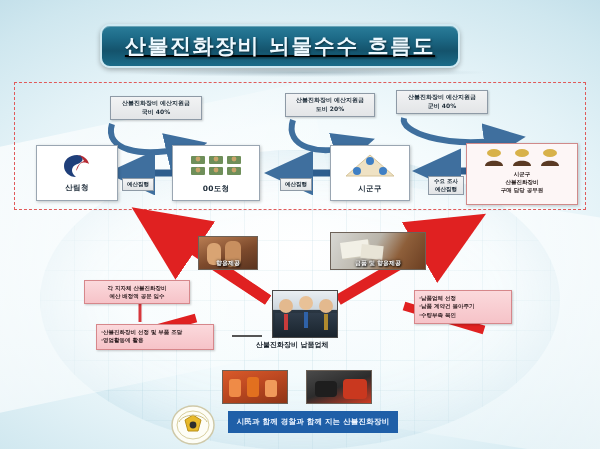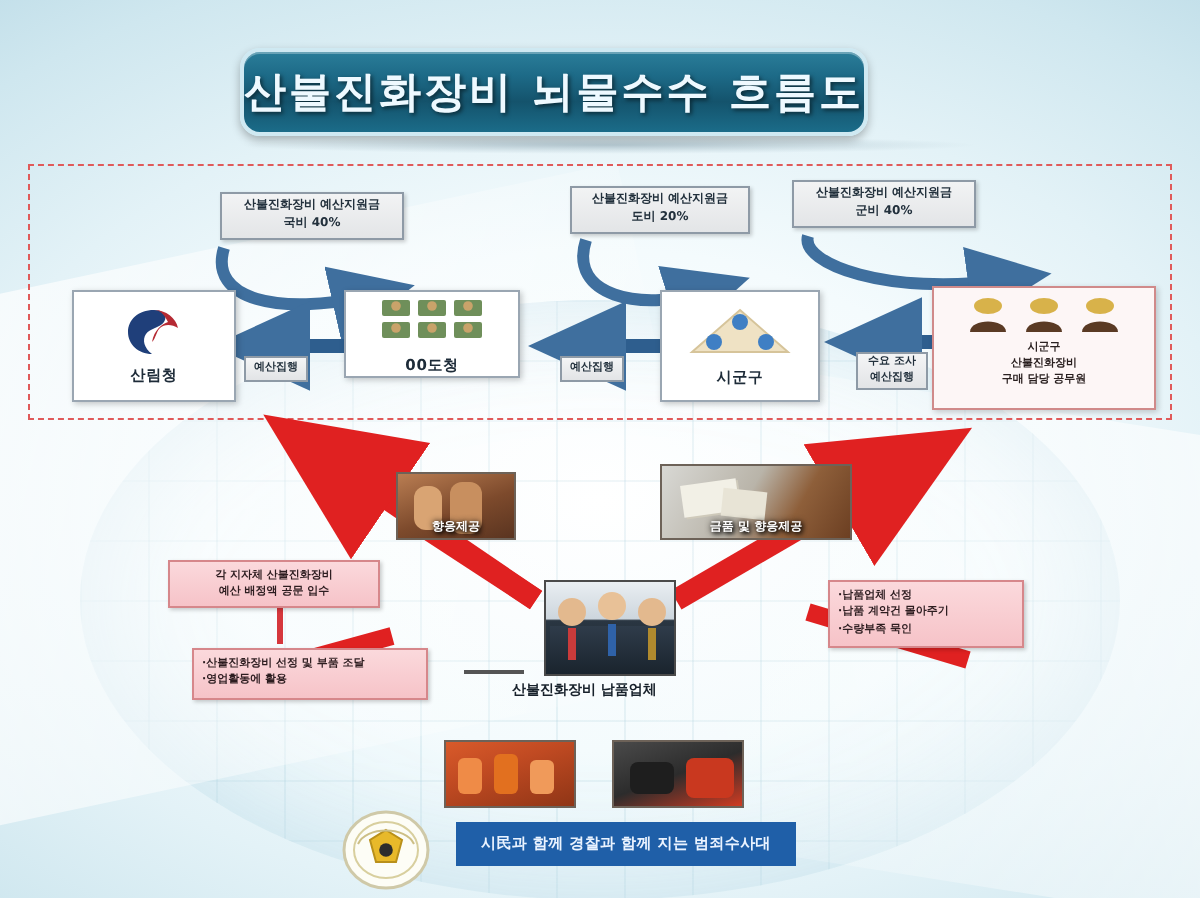--- a/index.html
+++ b/index.html
@@ -41,22 +41,22 @@
   .sheen2 {
     position: absolute; right: -40px; top: 200px;
     width: 320px; height: 240px;
     background: linear-gradient(250deg, rgba(255,255,255,0.7), rgba(255,255,255,0));
     transform: rotate(9deg);
     pointer-events: none;
   }
 
   
   .title-wrap {
-    position: absolute; left: 120px; top: 24px;
-    width: 314px; height: 44px;
+    position: absolute; left: 100px; top: 24px;
+    width: 360px; height: 44px; text-decoration: underline;
   }
   .title-box {
     width: 100%; height: 100%;
     border-radius: 10px;
     border: 2px solid #cfe9f2;
     background: linear-gradient(180deg, #2a7d99 0%, #1d6a87 30%, #14536c 62%, #1b6c89 100%);
     box-shadow: 0 2px 5px rgba(0,0,0,.28), inset 0 1px 0 rgba(255,255,255,.3);
     display: flex; align-items: center; justify-content: center;
   }
   .title-text {
@@ -263,21 +263,21 @@
   </svg>
 
   <div class="org-box" style="left:36px; top:145px; width:82px; height:56px;">
     <svg width="30" height="26" viewBox="0 0 30 26">
       <path d="M15 2 C7 2 2 7 2 13 C2 19 7 24 14 24 C10 21 9 17 11 14 C13 11 18 11 20 8 C22 5 20 2 15 2 Z" fill="#1f3f7a"></path>
       <path d="M15 2 C21 2 26 6 27 11 C24 9 20 9 18 11 C16 13 16 16 14 18 C15 12 19 9 22 8 C20 4 18 2 15 2 Z" fill="#b52a33"></path>
     </svg>
     <div class="org-label">산림청</div>
   </div>
 
-  <div class="org-box" style="left:172px; top:145px; width:88px; height:44px;">
+  <div class="org-box" style="left:172px; top:145px; width:88px; height:56px;">
     <svg width="54" height="28" viewBox="0 0 54 28">
       <g fill="#6f8f5a">
         <rect x="2" y="4" width="14" height="8" rx="1"></rect>
         <rect x="20" y="4" width="14" height="8" rx="1"></rect>
         <rect x="38" y="4" width="14" height="8" rx="1"></rect>
         <rect x="2" y="15" width="14" height="8" rx="1"></rect>
         <rect x="20" y="15" width="14" height="8" rx="1"></rect>
         <rect x="38" y="15" width="14" height="8" rx="1"></rect>
       </g>
       <g fill="#c9a36a">
@@ -379,21 +379,21 @@
     <span>·영업활동에 활용</span>
   </div>
 
   <div class="note-box left-align" style="left:414px; top:290px; width:98px; height:34px;">
     <span>·납품업체 선정</span><br>
     <span>·납품 계약건 몰아주기</span><br>
     <span>·수량부족 묵인</span>
   </div>
 
   <div class="banner">
-    <span>시民과 함께 경찰과 함께 지는 범죄수사대</span>
+    <span>시民과 함께 경찰과 함께 지는 산불진화장비</span>
   </div>
 
   <svg class="emblem" viewBox="0 0 46 42">
     <ellipse cx="23" cy="21" rx="21" ry="19" fill="#fdfdf6" stroke="#cfc9a8" stroke-width="1.5"></ellipse>
     <ellipse cx="23" cy="21" rx="16" ry="14" fill="none" stroke="#d8cf9e" stroke-width="1"></ellipse>
     <path d="M23 11 L31 16 L28 27 L18 27 L15 16 Z" fill="#e8b92a" stroke="#b9901a" stroke-width="1"></path>
     <circle cx="23" cy="21" r="3.4" fill="#2d2d2d"></circle>
     <path d="M9 18 C13 9 33 9 37 18" fill="none" stroke="#cdbf86" stroke-width="1"></path>
   </svg>
 

